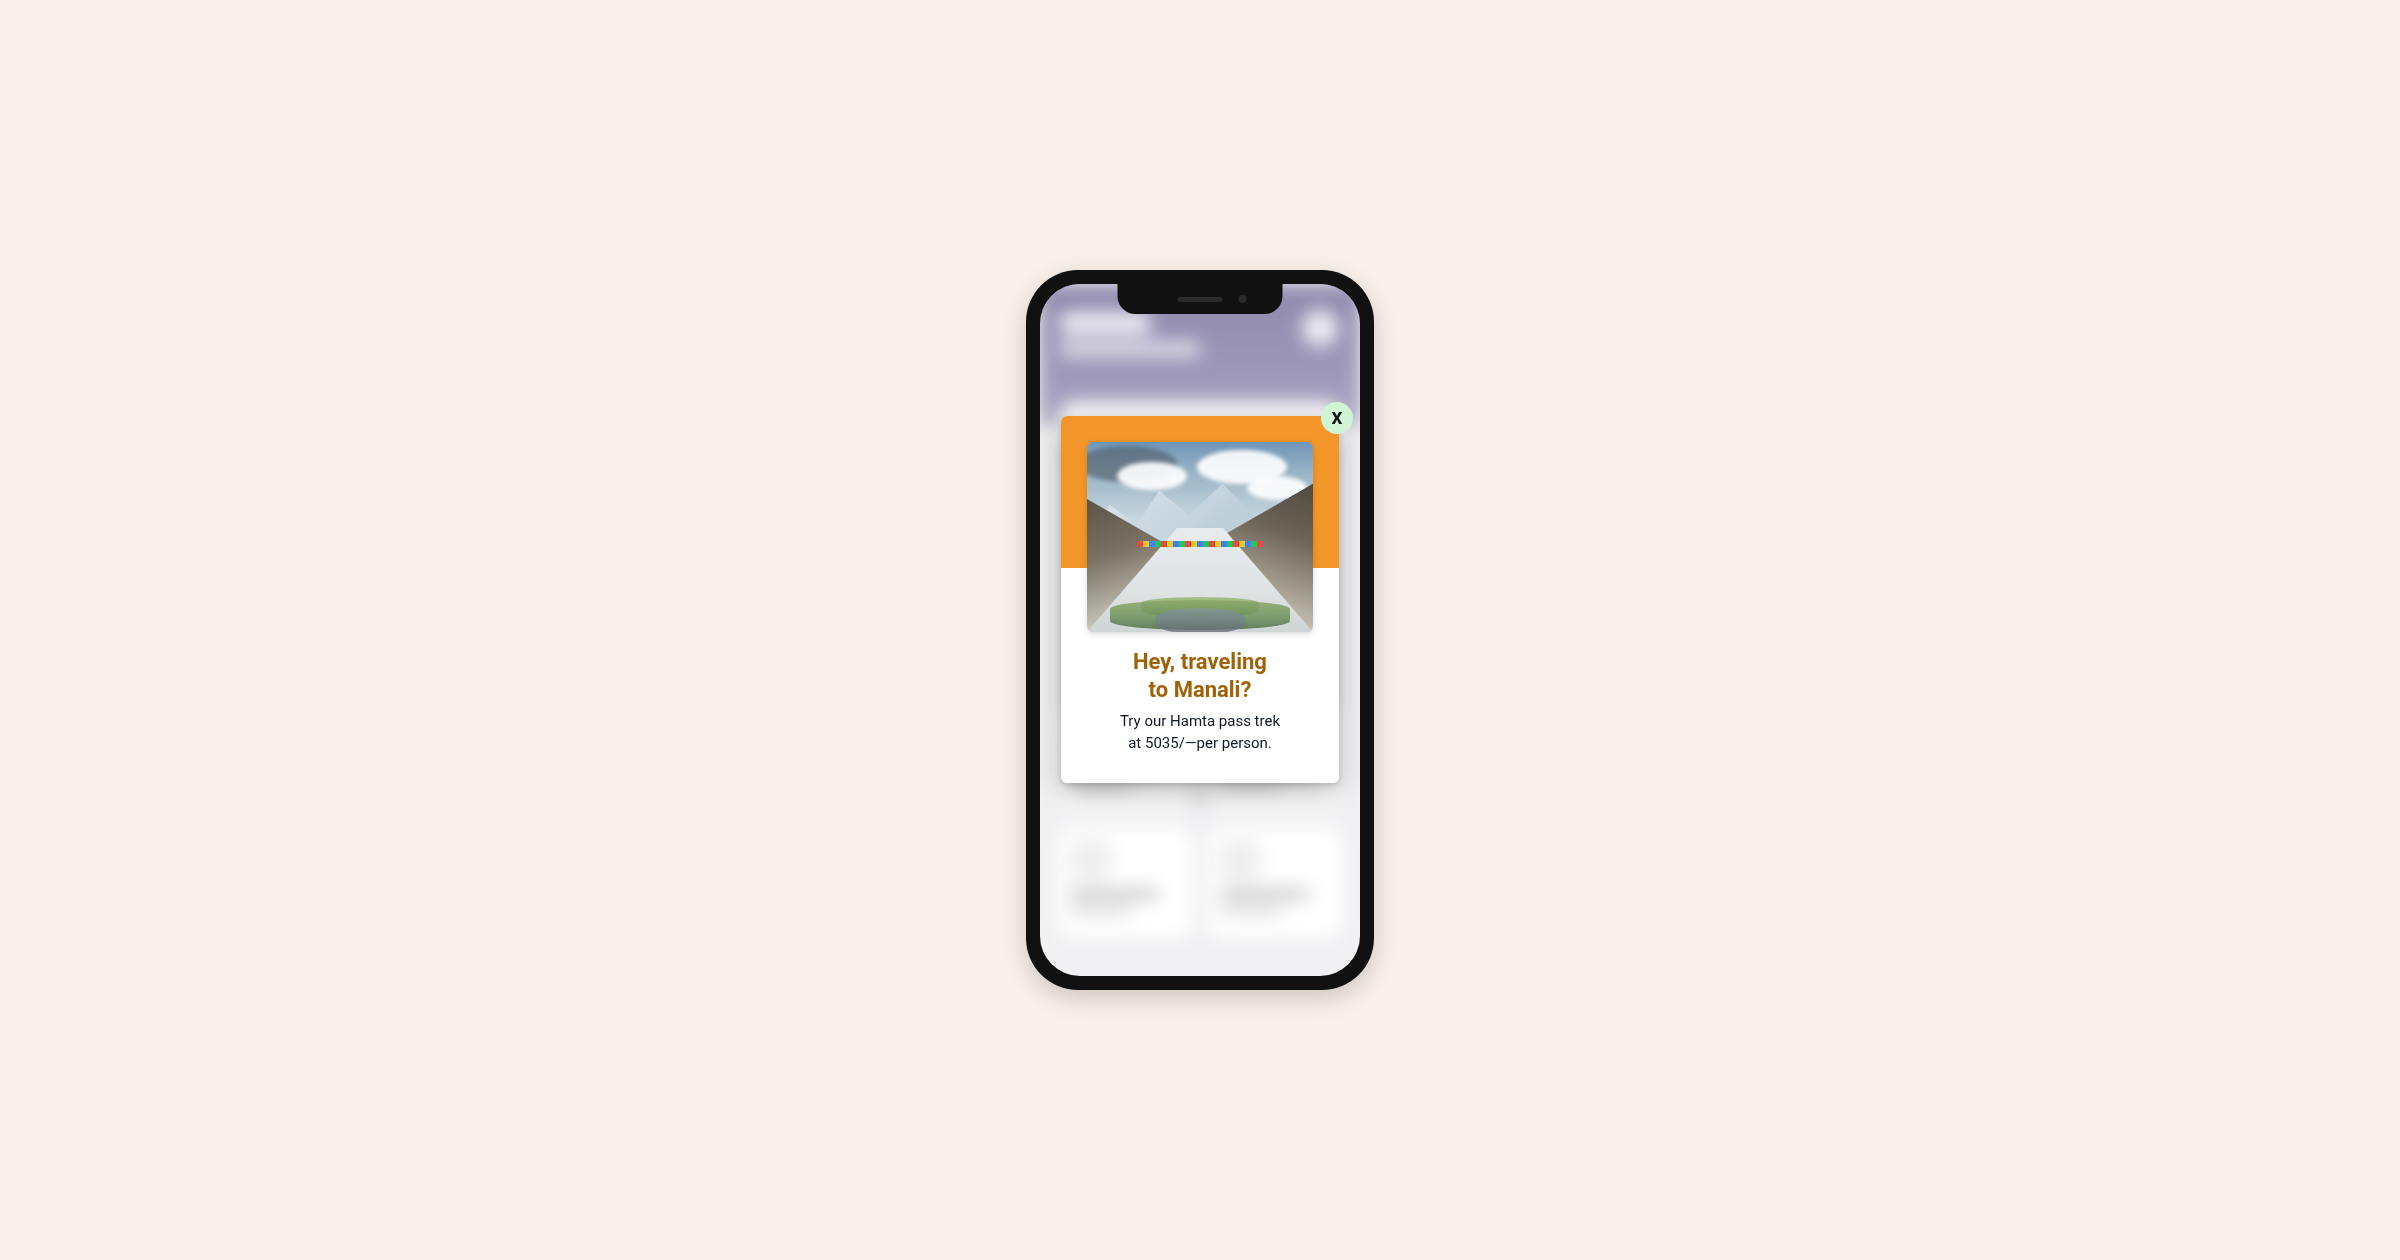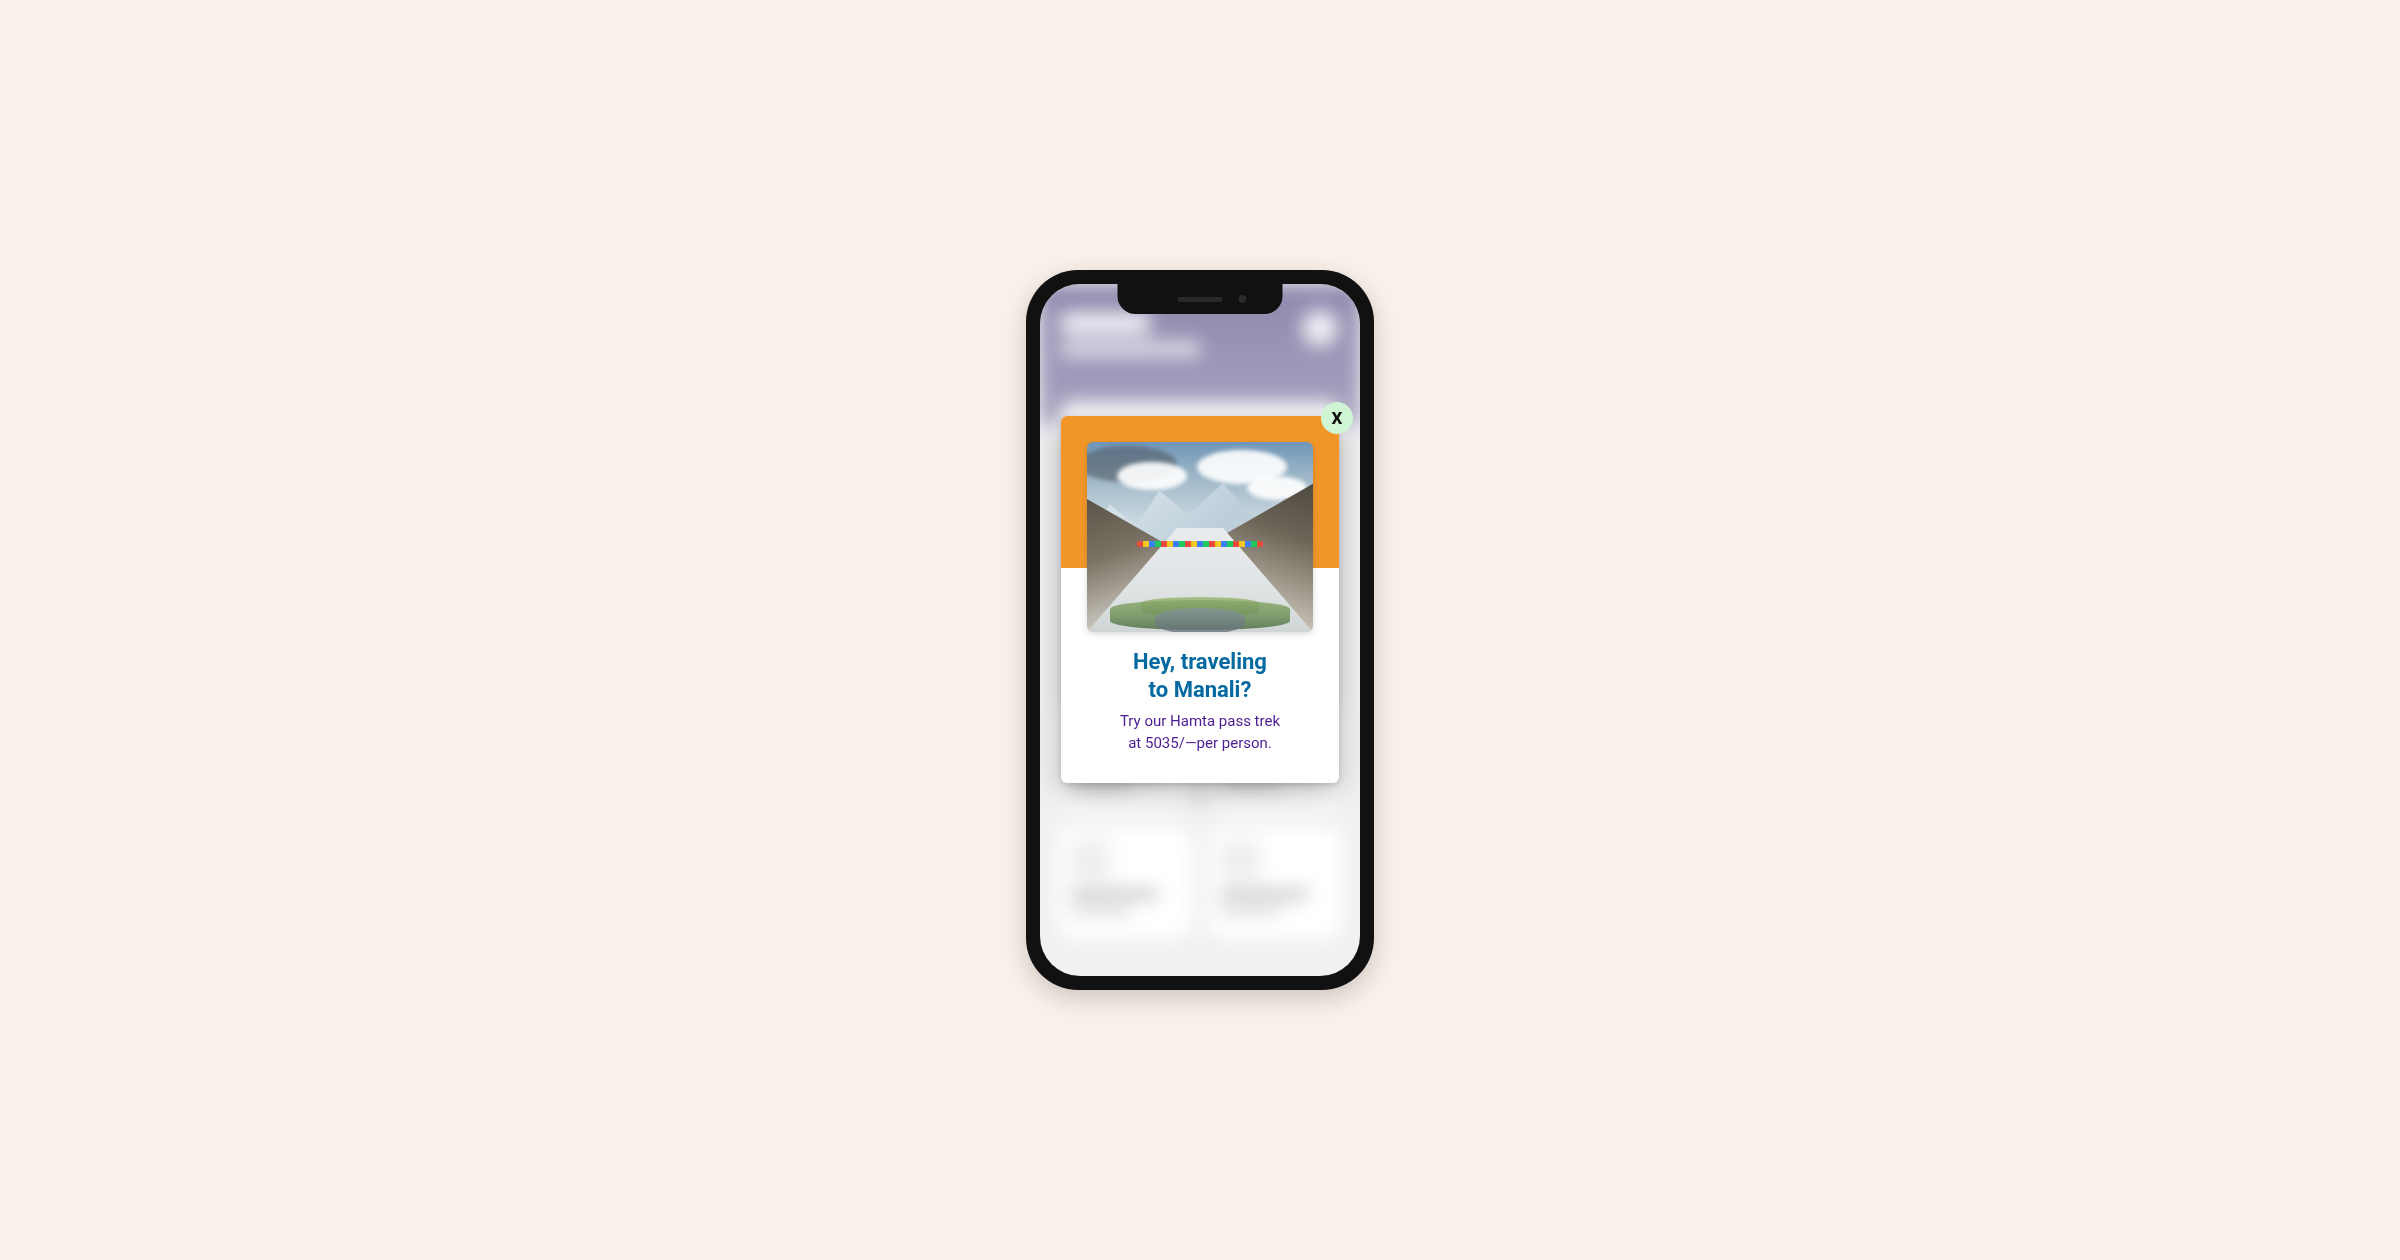--- a/index.html
+++ b/index.html
@@ -139,27 +139,27 @@
     box-shadow: 0 2px 6px rgba(0,0,0,0.15);
   }
   .popup-body {
     padding: 80px 22px 28px 22px;
     text-align:center;
   }
   .popup-title {
     font-size: 22px;
     line-height: 1.25;
     font-weight: 700;
-    color:#0369a1;
+    color:#a16207;
     margin: 0 0 8px 0;
   }
   .popup-desc {
     font-size: 15px;
     line-height: 1.45;
-    color:#4c1d95;
+    color:#0f172a;
     margin:0;
   }
 
   .close-btn {
     position:absolute;
     top:-14px;
     right:-14px;
     width:32px;
     height:32px;
     border-radius:50%;

